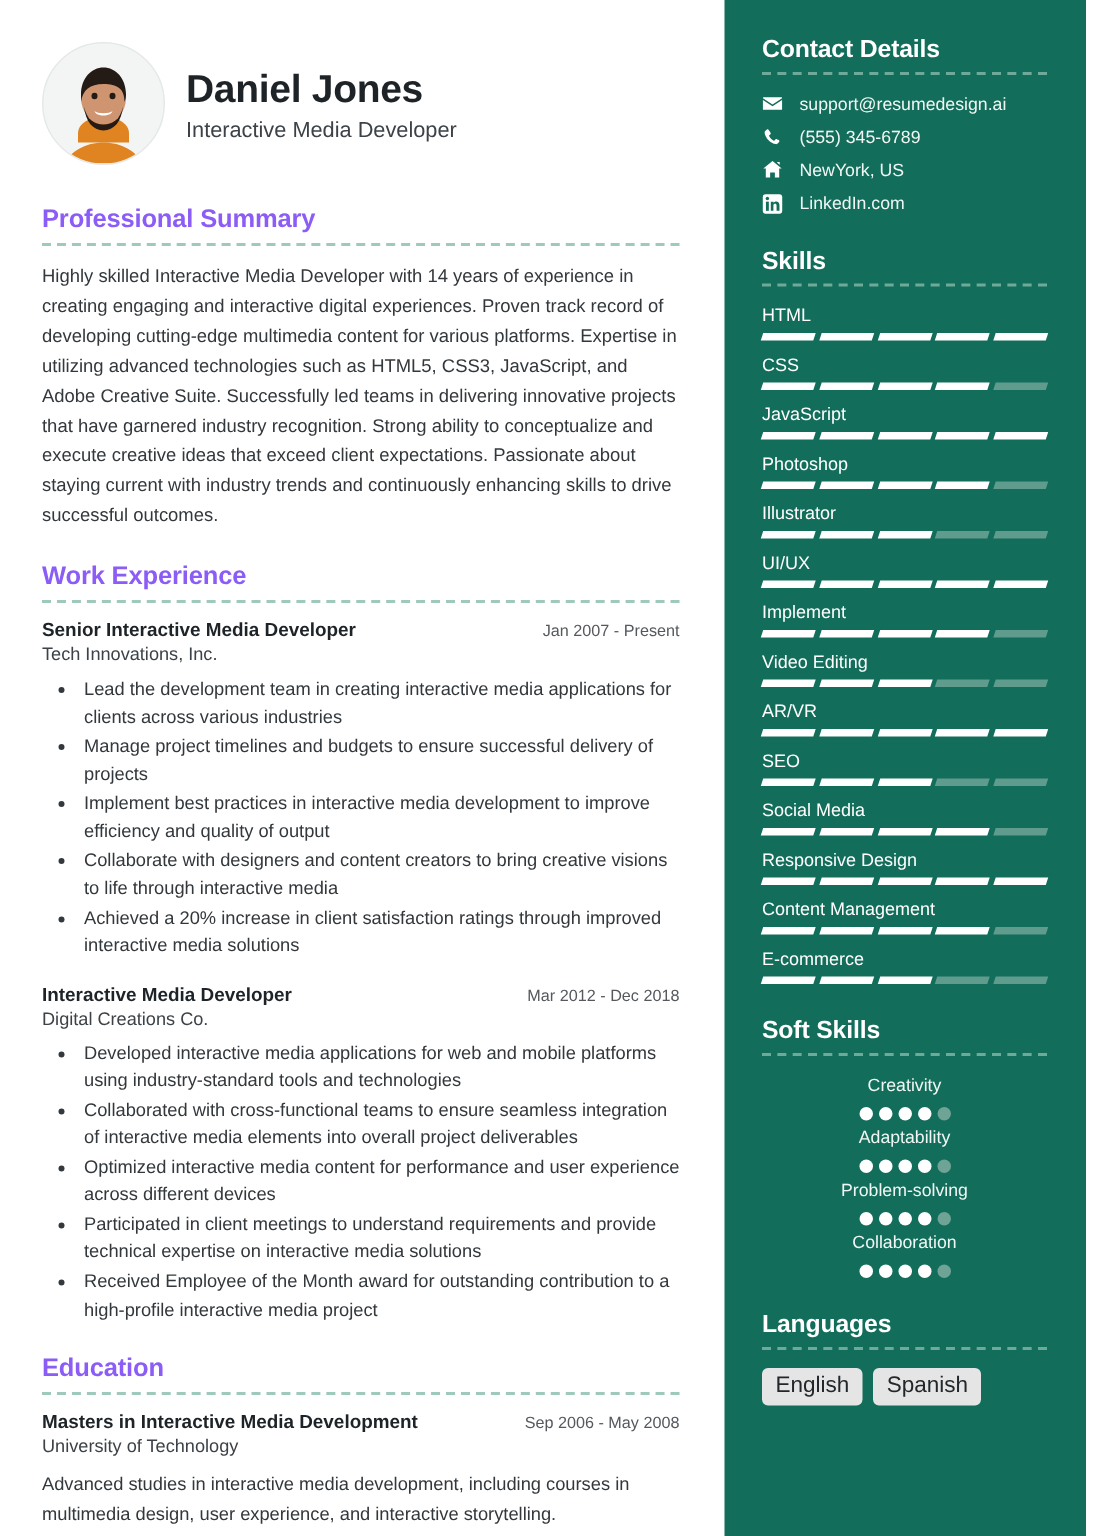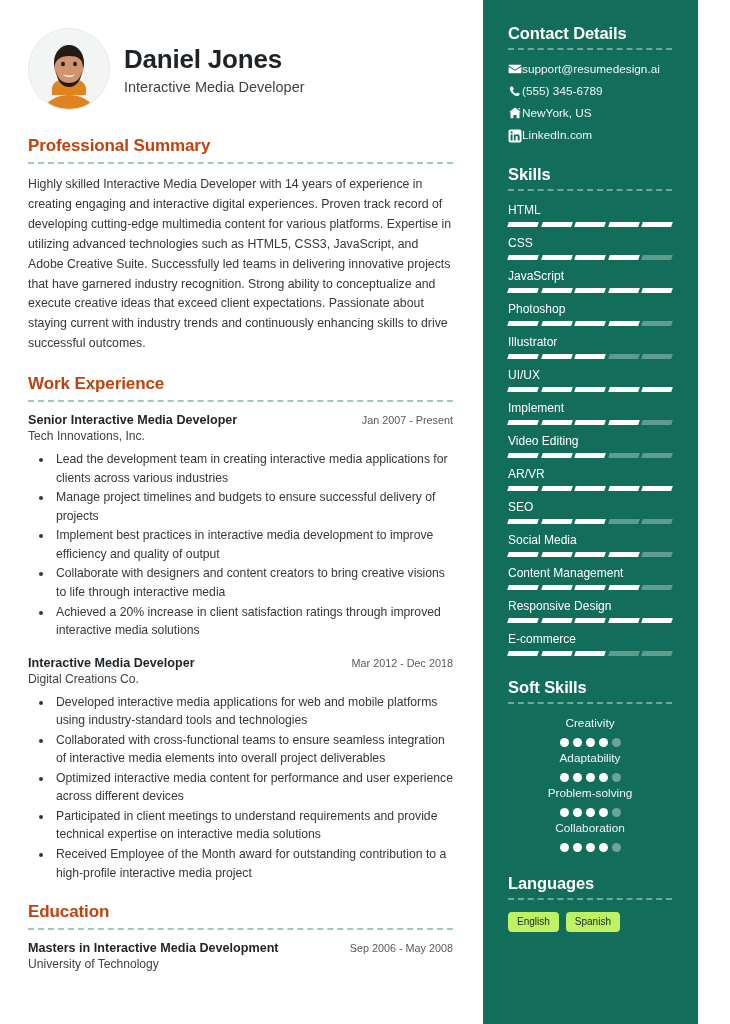--- a/index.html
+++ b/index.html
@@ -58,21 +58,21 @@
     font-size: 14.5px;
     color: #3c4247;
     margin-top: 5px;
     font-weight: 400;
   }
 
   .section { margin-bottom: 20px; }
   .section-title {
     font-size: 17px;
     font-weight: 700;
-    color: #c2410c;
+    color: #8b5cf6;
     letter-spacing: -0.1px;
     margin-bottom: 6px;
   }
   .dashed-rule {
     border: 0;
     border-top: 2px dashed #9ec9bc;
     margin: 0 0 11px 0;
     height: 0;
   }
 
@@ -120,21 +120,21 @@
     font-size: 12.2px;
     line-height: 1.52;
     color: #33383c;
     margin-bottom: 1px;
     padding-left: 3px;
   }
   .entry + .entry { margin-top: 16px; }
 
   
   .side-col {
-    width: 215px;
+    width: 241px;
     box-sizing: border-box;
     background: #136d5b;
     color: #ffffff;
     padding: 24px 26px 0 25px;
   }
   .side-section { margin-bottom: 22px; }
   .side-title {
     font-size: 16.5px;
     font-weight: 700;
     color: #ffffff;
@@ -144,20 +144,21 @@
   .side-rule {
     border: 0;
     border-top: 2px dashed #6fa99a;
     margin: 0 0 12px 0;
     height: 0;
   }
 
   .contact-item {
     display: flex;
     align-items: center;
+    gap: 11px;
     margin-bottom: 8px;
   }
   .contact-icon {
     width: 14px;
     height: 14px;
     flex: 0 0 14px;
     display: flex;
     align-items: center;
     justify-content: center;
   }
@@ -211,23 +212,23 @@
     background: #ffffff;
   }
   .dot.off { background: #6fa396; }
 
   .lang-tags {
     display: flex;
     flex-wrap: wrap;
     gap: 7px;
   }
   .lang-tag {
-    background: #bef264;
+    background: #e5e5e5;
     color: #22272b;
-    font-size: 10px;
+    font-size: 15px;
     padding: 4px 9px 5px 9px;
     border-radius: 4px;
     line-height: 1.1;
   }
 </style>
 </head>
 <body>
 
 <div id="resume">
 
@@ -297,20 +298,21 @@
     <div class="section">
       <div class="section-title">Education</div>
       <hr class="dashed-rule">
       <div id="education-list">
           <div class="entry">
             <div class="entry-head">
               <div class="entry-role">Masters in Interactive Media Development</div>
               <div class="entry-date">Sep 2006 - May 2008</div>
             </div>
             <div class="entry-org">University of Technology</div>
+            <div class="entry-desc">Advanced studies in interactive media development, including courses in multimedia design, user experience, and interactive storytelling.</div>
           </div>
         </div>
     </div>
 
   </div>
 
   <div class="side-col">
 
     <div class="side-section">
       <div class="side-title">Contact Details</div>
@@ -464,37 +466,37 @@
             <div class="skill-name">Social Media</div>
             <div class="skill-bar">
               <span class="seg on"></span>
               <span class="seg on"></span>
               <span class="seg on"></span>
               <span class="seg on"></span>
               <span class="seg"></span>
             </div>
           </div>
           <div class="skill-row">
+            <div class="skill-name">Responsive Design</div>
+            <div class="skill-bar">
+              <span class="seg on"></span>
+              <span class="seg on"></span>
+              <span class="seg on"></span>
+              <span class="seg on"></span>
+              <span class="seg on"></span>
+            </div>
+          </div>
+          <div class="skill-row">
             <div class="skill-name">Content Management</div>
             <div class="skill-bar">
               <span class="seg on"></span>
               <span class="seg on"></span>
               <span class="seg on"></span>
               <span class="seg on"></span>
               <span class="seg"></span>
-            </div>
-          </div>
-          <div class="skill-row">
-            <div class="skill-name">Responsive Design</div>
-            <div class="skill-bar">
-              <span class="seg on"></span>
-              <span class="seg on"></span>
-              <span class="seg on"></span>
-              <span class="seg on"></span>
-              <span class="seg on"></span>
             </div>
           </div>
           <div class="skill-row">
             <div class="skill-name">E-commerce</div>
             <div class="skill-bar">
               <span class="seg on"></span>
               <span class="seg on"></span>
               <span class="seg on"></span>
               <span class="seg"></span>
               <span class="seg"></span>

